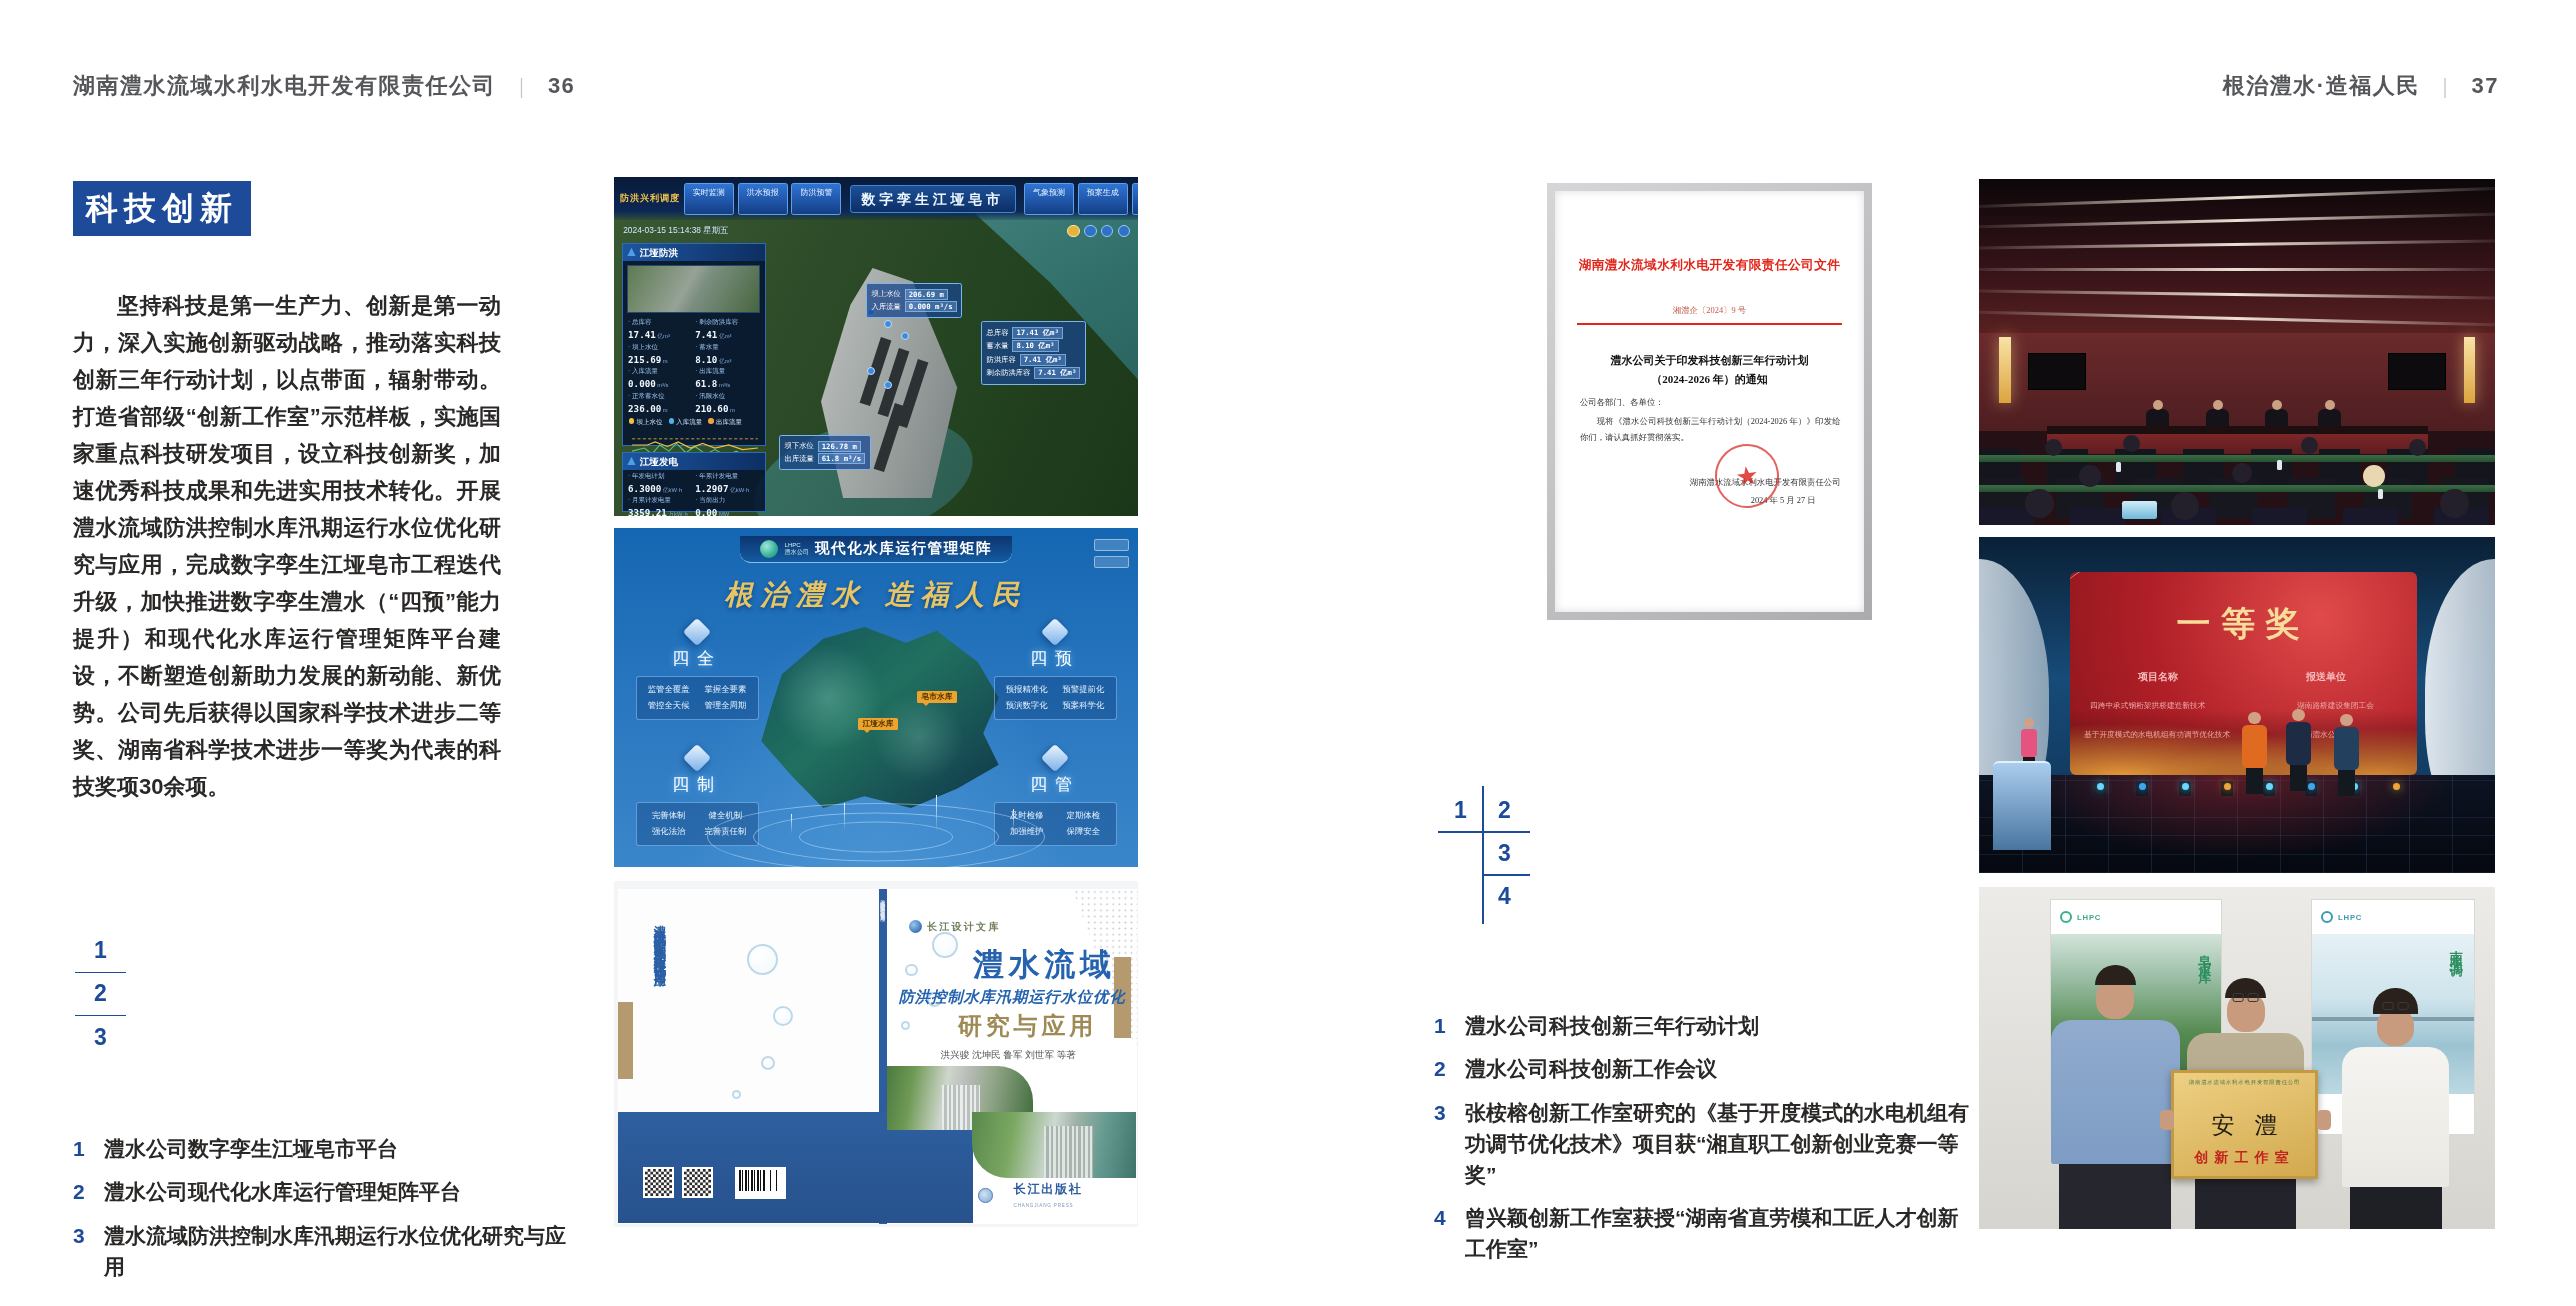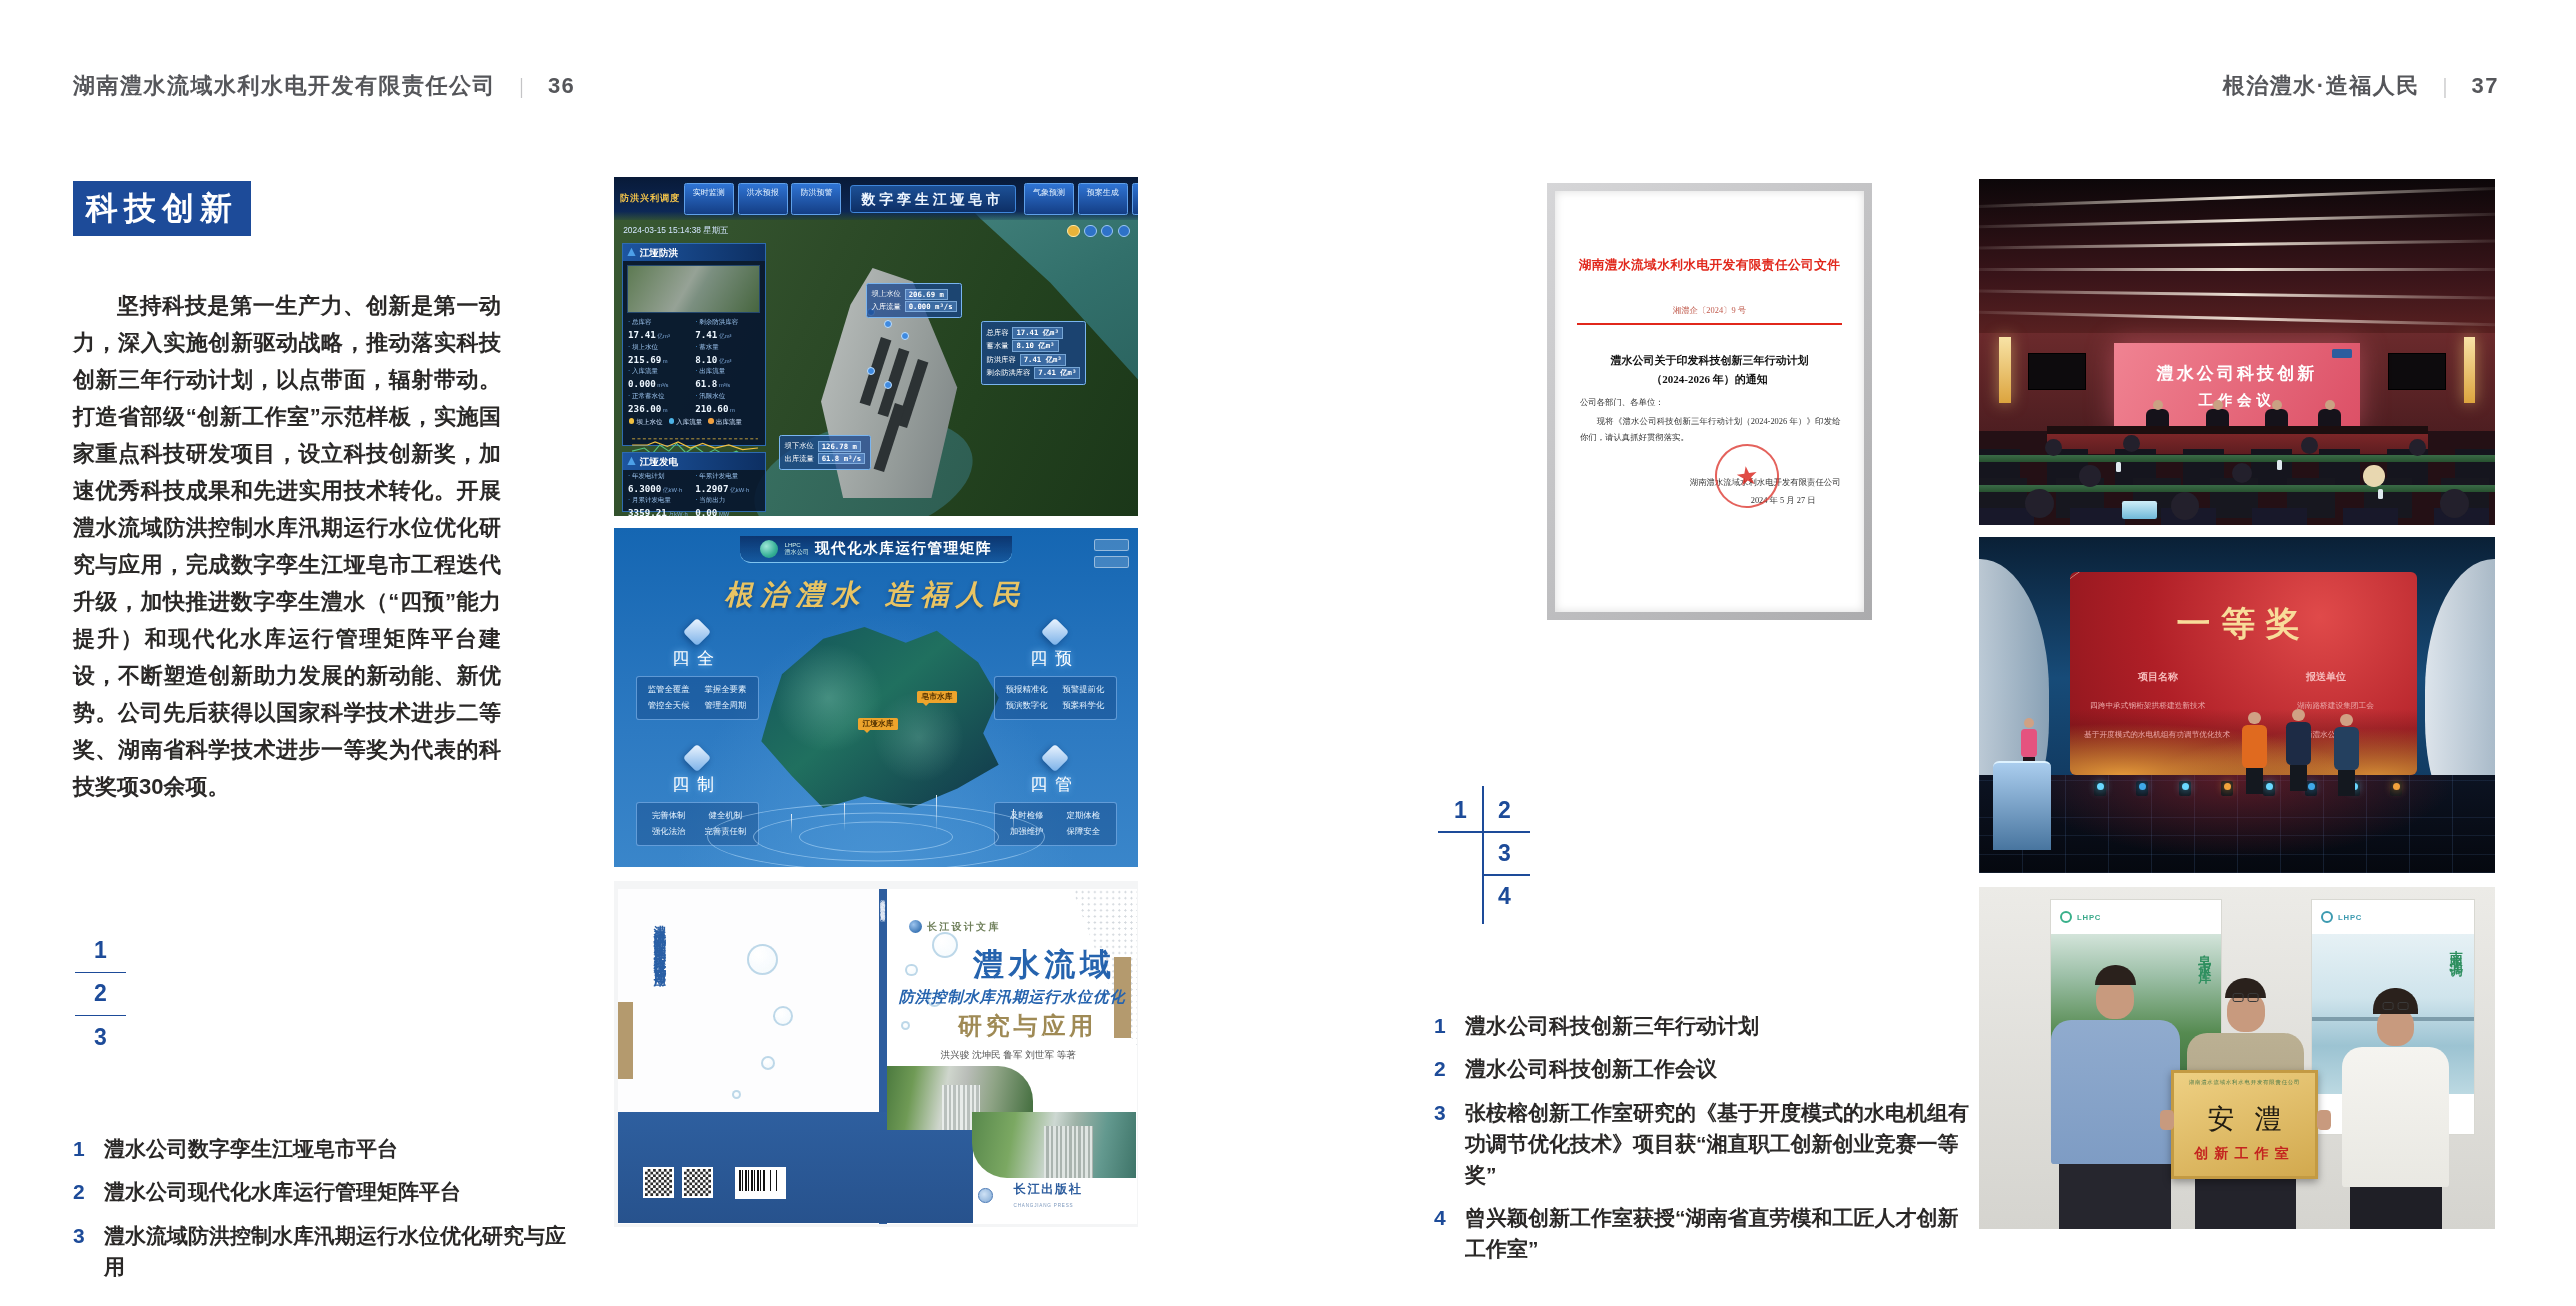--- a/index.html
+++ b/index.html
@@ -225,21 +225,21 @@
   .wk-hair{position:relative;width:41px;height:20px;background:#2a211c;border-radius:21.5px 21.5px 0 0;margin:0 auto}
   .wk-face{width:38px;height:40px;background:#c89a7e;border-radius:44%;margin:-6.1px auto 0}
   .wk-glass{position:absolute;left:50%;transform:translateX(-50%);display:flex;gap:3.8px}
   .wk-glass i{width:11.5px;height:8.4px;border:1.5px solid #3a3a3a;border-radius:2.3px}
   .wk-torso{border-radius:20px 20px 3.1px 3.1px;margin:1.5px auto 0}
   .wk-pants{margin:0 auto}
   .wk-plaque{position:absolute;left:192px;top:183px;width:147px;height:109px;z-index:5;
              background:linear-gradient(160deg,#eed083,#d2a94e);border:3.8px solid #c39a43;box-shadow:0 3.1px 7.7px rgba(0,0,0,.35);
              text-align:center;padding-top:6.1px}
   .wk-plh{font-size:5.4px;color:#49794a;letter-spacing:0.8px}
-  .wk-plt{font-family:"DejaVu Serif",serif;font-size:27px;color:#211c12;letter-spacing:20px;padding-left:20px;margin-top:15px}
+  .wk-plt{font-family:"DejaVu Serif",serif;font-size:23px;color:#211c12;letter-spacing:20px;padding-left:20px;margin-top:24px}
   .wk-pls{font-size:14px;font-weight:bold;color:#c4241f;letter-spacing:6.1px;margin-top:7.7px}
   .wk-hand{position:absolute;width:14px;height:20px;background:#c89a7e;border-radius:4.6px;z-index:6}
 </style>
 </head>
 <body>
 
 <div class="spread">
 
   <div class="hdr" style="left:73px;top:71px">
     <span>湖南澧水流域水利水电开发有限责任公司</span>
@@ -562,25 +562,20 @@
       <div class="mt-strip" style="top:64px;transform:rotate(-0.8deg)"></div>
       <div class="mt-strip" style="top:89px"></div>
       <div class="mt-strip" style="top:114px;transform:rotate(0.8deg)"></div>
       <div class="mt-strip" style="top:138px;transform:rotate(1.4deg)"></div>
     </div>
     <div class="mt-wall"></div>
     <div class="mt-lamp" style="left:20px"></div>
     <div class="mt-lamp" style="right:20px"></div>
     <div class="mt-tv" style="left:49px"></div>
     <div class="mt-tv" style="right:49px"></div>
-    <div class="mt-screen">
-      <span class="mt-logo"></span>
-      <span class="l1">澧水公司科技创新</span>
-      <span class="l2">工作会议</span>
-    </div>
     <div class="mt-psm" style="left:167px"></div>
     <div class="mt-psm" style="left:227px"></div>
     <div class="mt-psm" style="left:286px"></div>
     <div class="mt-psm" style="left:339px"></div>
     <div class="mt-table"></div>
     <div class="mt-tablefront"></div>
     <div class="mt-row" style="top:270px"></div>
     <div class="mt-mat" style="top:276px"></div>
     <div class="mt-row" style="top:299px;background:repeating-linear-gradient(90deg,#17171f 0 48px,rgba(0,0,0,0) 48px 77px)"></div>
     <div class="mt-mat" style="top:306px"></div>

